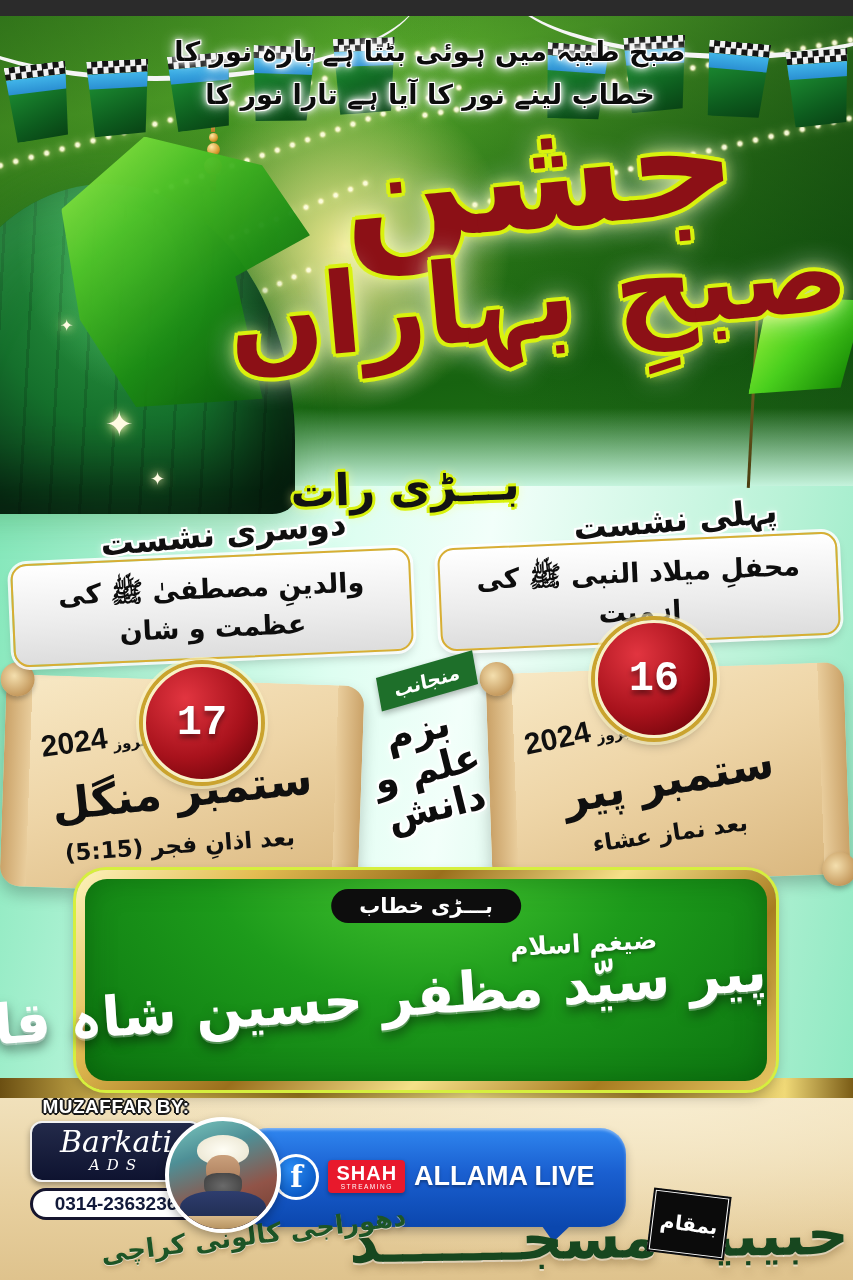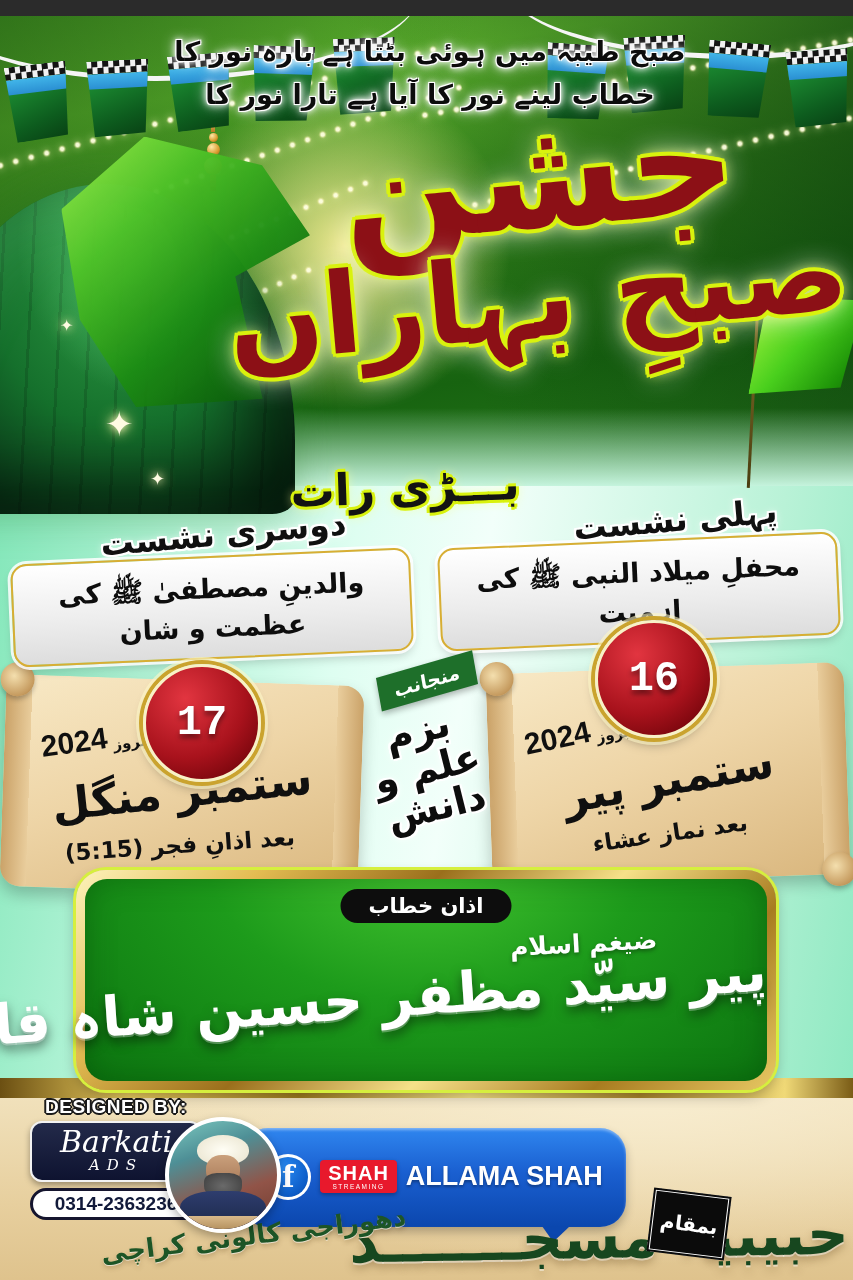--- a/index.html
+++ b/index.html
@@ -321,28 +321,28 @@
     <span class="org-badge">منجانب</span>
     <div class="org-name">
       <span class="org-line">بزم</span>
       <span class="org-line">علم و</span>
       <span class="org-line">دانش</span>
     </div>
   </div>
 
   <div class="banner">
     <div class="banner-inner">
-      <div class="banner-badge">اذان خطاب</div>
+      <div class="banner-badge">بـــڑی خطاب</div>
       <div class="banner-honorific">ضیغم اسلام</div>
       <div class="banner-name">پیر سیّد مظفر حسین شاہ قادری</div>
     </div>
   </div>
 
   <div class="designed">
-    <div class="designed-heading">DESIGNED BY:</div>
+    <div class="designed-heading">MUZAFFAR BY:</div>
     <div class="brand-box">
       <div class="brand-name">Barkati</div>
       <div class="brand-sub">ADS</div>
     </div>
     <div class="phone-pill">0314-2363236</div>
   </div>
 
   <div class="photo">
     <div class="ph-turban"></div>
     <div class="ph-face"></div>
@@ -352,21 +352,21 @@
   </div>
 
   <div class="blue-banner">
     <span class="fb-icon">
       <span class="fb-inner">f</span>
     </span>
     <span class="live-badge">
       <span class="live-word">SHAH</span>
       <span class="streaming-word">STREAMING</span>
     </span>
-    <span class="bb-line1">ALLAMA SHAH</span>
+    <span class="bb-line1">ALLAMA LIVE</span>
   </div>
 
   <div class="venue-badge">
     <span class="venue-badge-text">بمقام</span>
   </div>
   <div class="masjid-name">حبیبیہ مسجـــــــد</div>
   <div class="venue-address">دھوراجی کالونی کراچی</div>
 
 </div>
 

